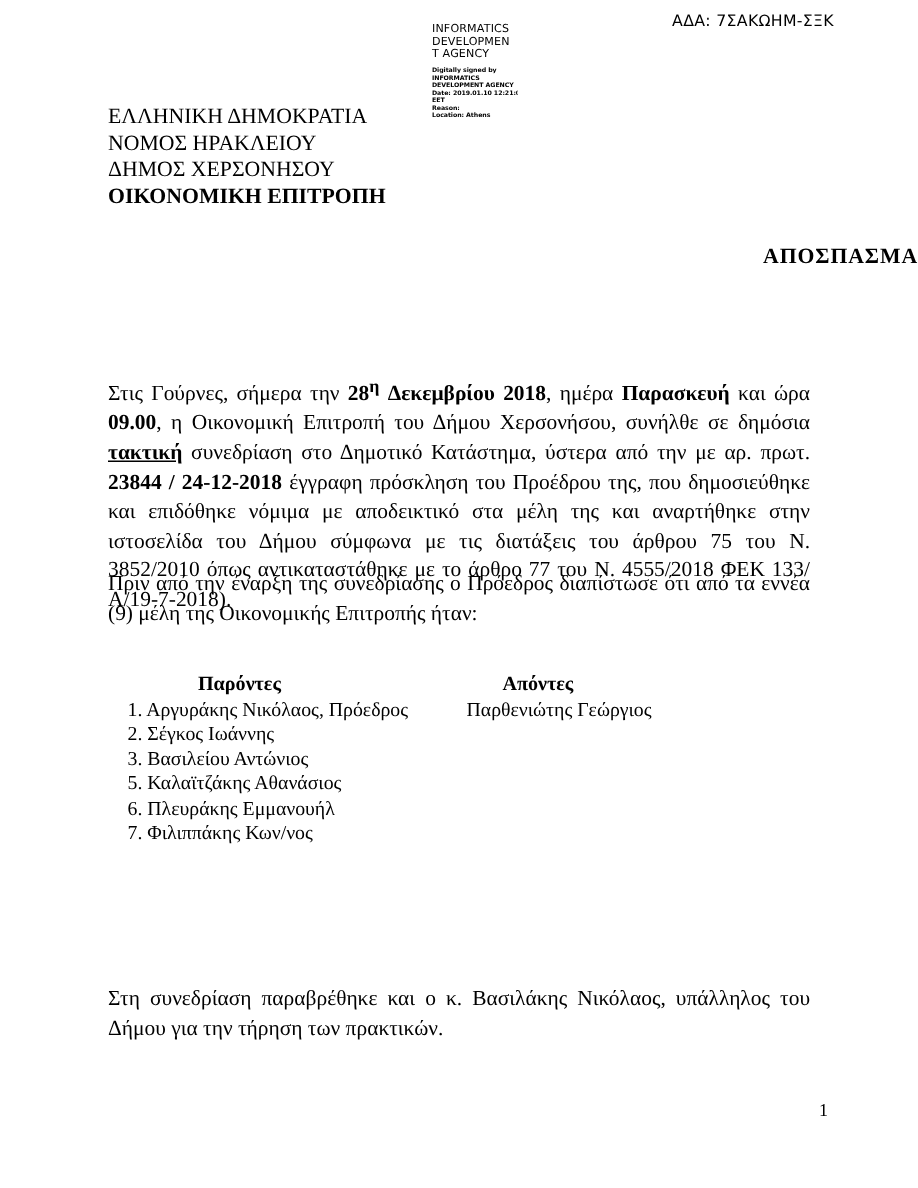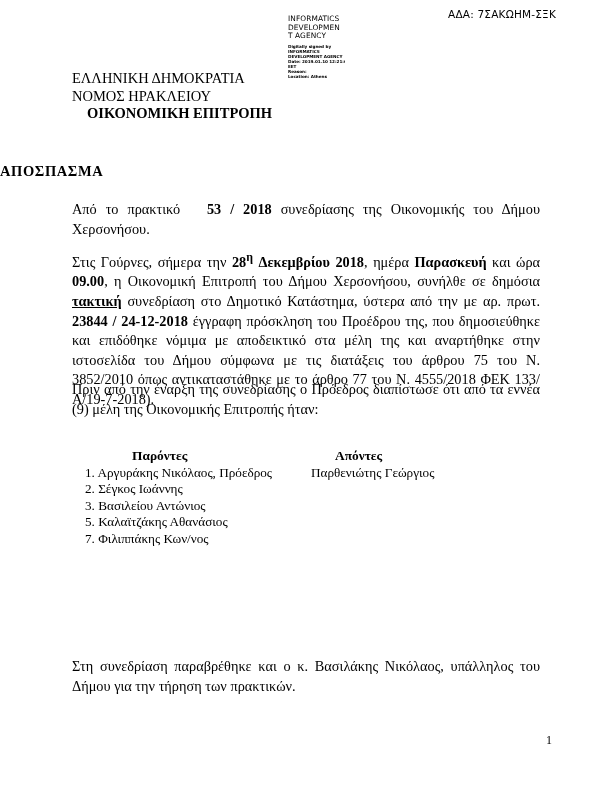--- a/index.html
+++ b/index.html
@@ -72,28 +72,28 @@
 
   
   .authority {
     position: absolute;
     left: 72px;
     top: 70px;
     font-size: 14.5px;
     line-height: 17.6px;
   }
   .authority div { white-space: nowrap; }
-  .authority .bold { font-weight: bold; margin-left: 15px; }
+  .authority .bold { font-weight: bold; }
 
   .doc-title {
     position: absolute;
     left: 0;
     top: 163px;
     width: 612px;
-    text-align: left;
+    text-align: right;
     font-size: 14.5px;
     font-weight: bold;
     letter-spacing: 0.6px;
   }
 
   
   .para {
     position: absolute;
     left: 72px;
     width: 468px;
@@ -188,30 +188,26 @@
       <div>Date: 2019.01.10 12:21:01</div>
       <div>EET</div>
       <div>Reason:</div>
       <div>Location: Athens</div>
     </div>
   </div>
 
   <div class="authority">
     <div>ΕΛΛΗΝΙΚΗ ΔΗΜΟΚΡΑΤΙΑ</div>
     <div>ΝΟΜΟΣ ΗΡΑΚΛΕΙΟΥ</div>
+    <div>ΔΗΜΟΣ ΧΕΡΣΟΝΗΣΟΥ</div>
     <div class="bold">ΟΙΚΟΝΟΜΙΚΗ ΕΠΙΤΡΟΠΗ</div>
   </div>
 
   <div class="doc-title">ΑΠΟΣΠΑΣΜΑ</div>
 
-  <div class="para p1">
-    <span>Από το πρακτικό</span>
-    &nbsp;&nbsp;<span class="b">53 / 2018</span>
-    <span>συνεδρίασης της Οικονομικής του Δήμου Χερσονήσου.</span>
-  </div>
 
   <div class="para p2">
     <span>Στις Γούρνες, σήμερα την</span>
     <span class="b">28</span><sup class="b">η</sup>
     <span class="b">Δεκεμβρίου 2018</span><span>, ημέρα</span>
     <span class="b">Παρασκευή</span>
     <span>και ώρα</span>
     <span class="b">09.00</span><span>, η Οικονομική Επιτροπή του Δήμου Χερσονήσου, συνήλθε σε δημόσια</span>
     <span class="u">τακτική</span>
     <span>συνεδρίαση στο Δημοτικό Κατάστημα, ύστερα από την με αρ. πρωτ.</span>
@@ -225,20 +221,21 @@
     <div class="attend-head">
       <span class="h-present">Παρόντες</span>
       <span class="h-absent">Απόντες</span>
     </div>
     <div class="attend-body">
       <ul class="present-list">
         <li><span class="li-wrap"><span>1.</span> <span>Αργυράκης Νικόλαος, Πρόεδρος</span></span></li>
         <li><span class="li-wrap"><span>2.</span> <span>Σέγκος Ιωάννης</span></span></li>
         <li><span class="li-wrap"><span>3.</span> <span>Βασιλείου Αντώνιος</span></span></li>
         <li><span class="li-wrap"><span>5.</span> <span>Καλαϊτζάκης Αθανάσιος</span></span></li>
+        <li><span class="li-wrap"><span>6.</span> <span>Πλευράκης Εμμανουήλ</span></span></li>
         <li><span class="li-wrap"><span>7.</span> <span>Φιλιππάκης Κων/νος</span></span></li>
       </ul>
       <div class="absent-col">
         <div>Παρθενιώτης Γεώργιος</div>
       </div>
     </div>
   </div>
 
   <div class="para p4">Στη συνεδρίαση παραβρέθηκε και ο κ. Βασιλάκης Νικόλαος, υπάλληλος του Δήμου για την τήρηση των πρακτικών.</div>
 

